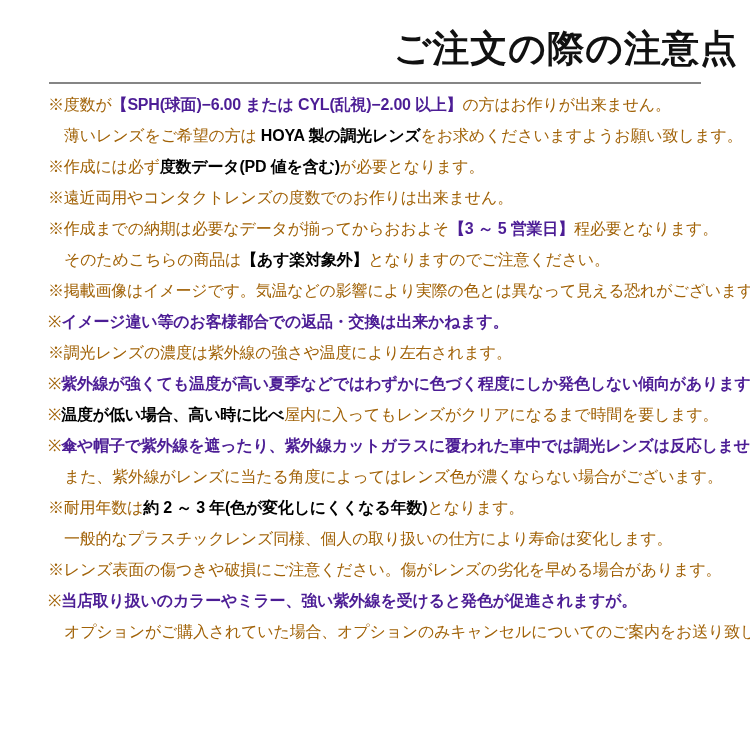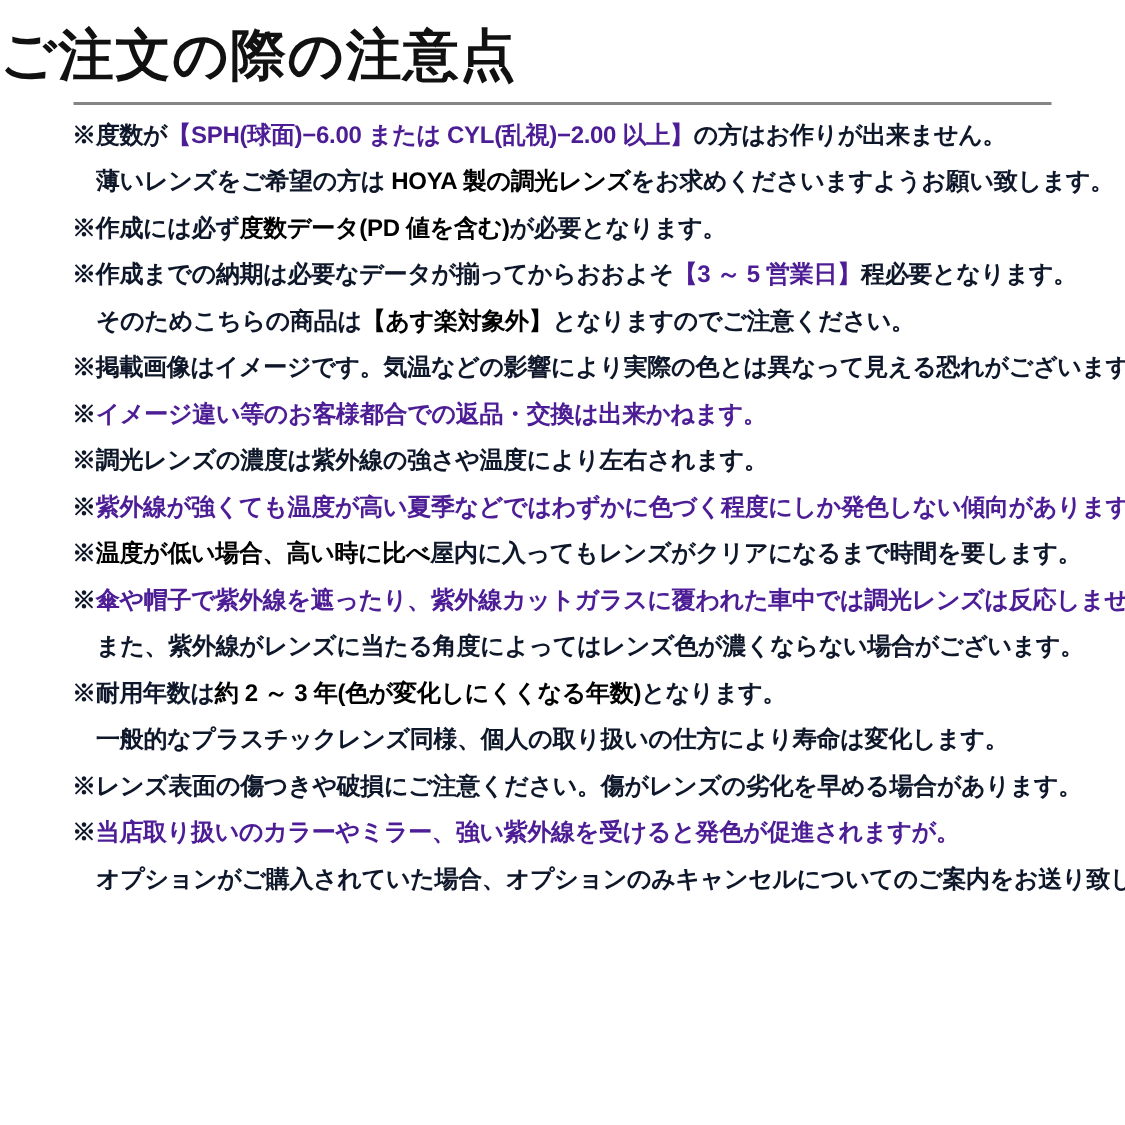--- a/index.html
+++ b/index.html
@@ -10,23 +10,23 @@
   .page {
     position: relative;
     width: 750px;
     height: 750px;
     background: #ffffff;
     font-family: "Liberation Sans", sans-serif;
     overflow: hidden;
     box-sizing: border-box;
   }
   .page-title {
-    margin: 0;
+    margin: 12px;
     padding-top: 16px;
-    text-align: left;
+    text-align: right;
     font-size: 37px;
     line-height: 42px;
     font-weight: 900;
     color: #111111;
     letter-spacing: 1px;
     font-family: "Liberation Sans", sans-serif;
   }
   .title-divider {
     border: none;
     border-top: 2px solid #858585;
@@ -42,42 +42,43 @@
     line-height: 31px;
     font-size: 16px;
     white-space: nowrap;
     color: #1f1f1f;
     letter-spacing: -0.2px;
   }
   .notice-line.indent {
     padding-left: 64px;
   }
   .seg-normal {
-    font-weight: bold;
-    color: #0f172a;
+    font-weight: normal;
+    color: #a16207;
   }
   .seg-bold {
     font-weight: bold;
     color: #000000;
   }
   .seg-red {
     font-weight: bold;
     color: #4c1d95;
   }
 </style>
 </head>
 <body>
 
 <div class="page">
   <h1 class="page-title">ご注文の際の注意点</h1>
   <hr class="title-divider">
   <div class="notice-list">
       <div class="notice-line"><span class="seg-normal">※度数が</span><span class="seg-red">【SPH(球面)−6.00 または CYL(乱視)−2.00 以上】</span><span class="seg-normal">の方はお作りが出来ません。</span></div>
       <div class="notice-line indent"><span class="seg-normal">薄いレンズをご希望の方は </span><span class="seg-bold">HOYA 製の調光レンズ</span><span class="seg-normal">をお求めくださいますようお願い致します。</span></div>
       <div class="notice-line"><span class="seg-normal">※作成には必ず</span><span class="seg-bold">度数データ(PD 値を含む)</span><span class="seg-normal">が必要となります。</span></div>
+      <div class="notice-line"><span class="seg-normal">※遠近両用やコンタクトレンズの度数でのお作りは出来ません。</span></div>
       <div class="notice-line"><span class="seg-normal">※作成までの納期は必要なデータが揃ってからおおよそ</span><span class="seg-red">【3 ～ 5 営業日】</span><span class="seg-normal">程必要となります。</span></div>
       <div class="notice-line indent"><span class="seg-normal">そのためこちらの商品は</span><span class="seg-bold">【あす楽対象外】</span><span class="seg-normal">となりますのでご注意ください。</span></div>
       <div class="notice-line"><span class="seg-normal">※掲載画像はイメージです。気温などの影響により実際の色とは異なって見える恐れがございます。</span></div>
       <div class="notice-line"><span class="seg-normal">※</span><span class="seg-red">イメージ違い等のお客様都合での返品・交換は出来かねます。</span></div>
       <div class="notice-line"><span class="seg-normal">※調光レンズの濃度は紫外線の強さや温度により左右されます。</span></div>
       <div class="notice-line"><span class="seg-normal">※</span><span class="seg-red">紫外線が強くても温度が高い夏季などではわずかに色づく程度にしか発色しない傾向があります。</span></div>
       <div class="notice-line"><span class="seg-normal">※</span><span class="seg-bold">温度が低い場合、高い時に比べ</span><span class="seg-normal">屋内に入ってもレンズがクリアになるまで時間を要します。</span></div>
       <div class="notice-line"><span class="seg-normal">※</span><span class="seg-red">傘や帽子で紫外線を遮ったり、紫外線カットガラスに覆われた車中では調光レンズは反応しません。</span></div>
       <div class="notice-line indent"><span class="seg-normal">また、紫外線がレンズに当たる角度によってはレンズ色が濃くならない場合がございます。</span></div>
       <div class="notice-line"><span class="seg-normal">※耐用年数は</span><span class="seg-bold">約 2 ～ 3 年(色が変化しにくくなる年数)</span><span class="seg-normal">となります。</span></div>

